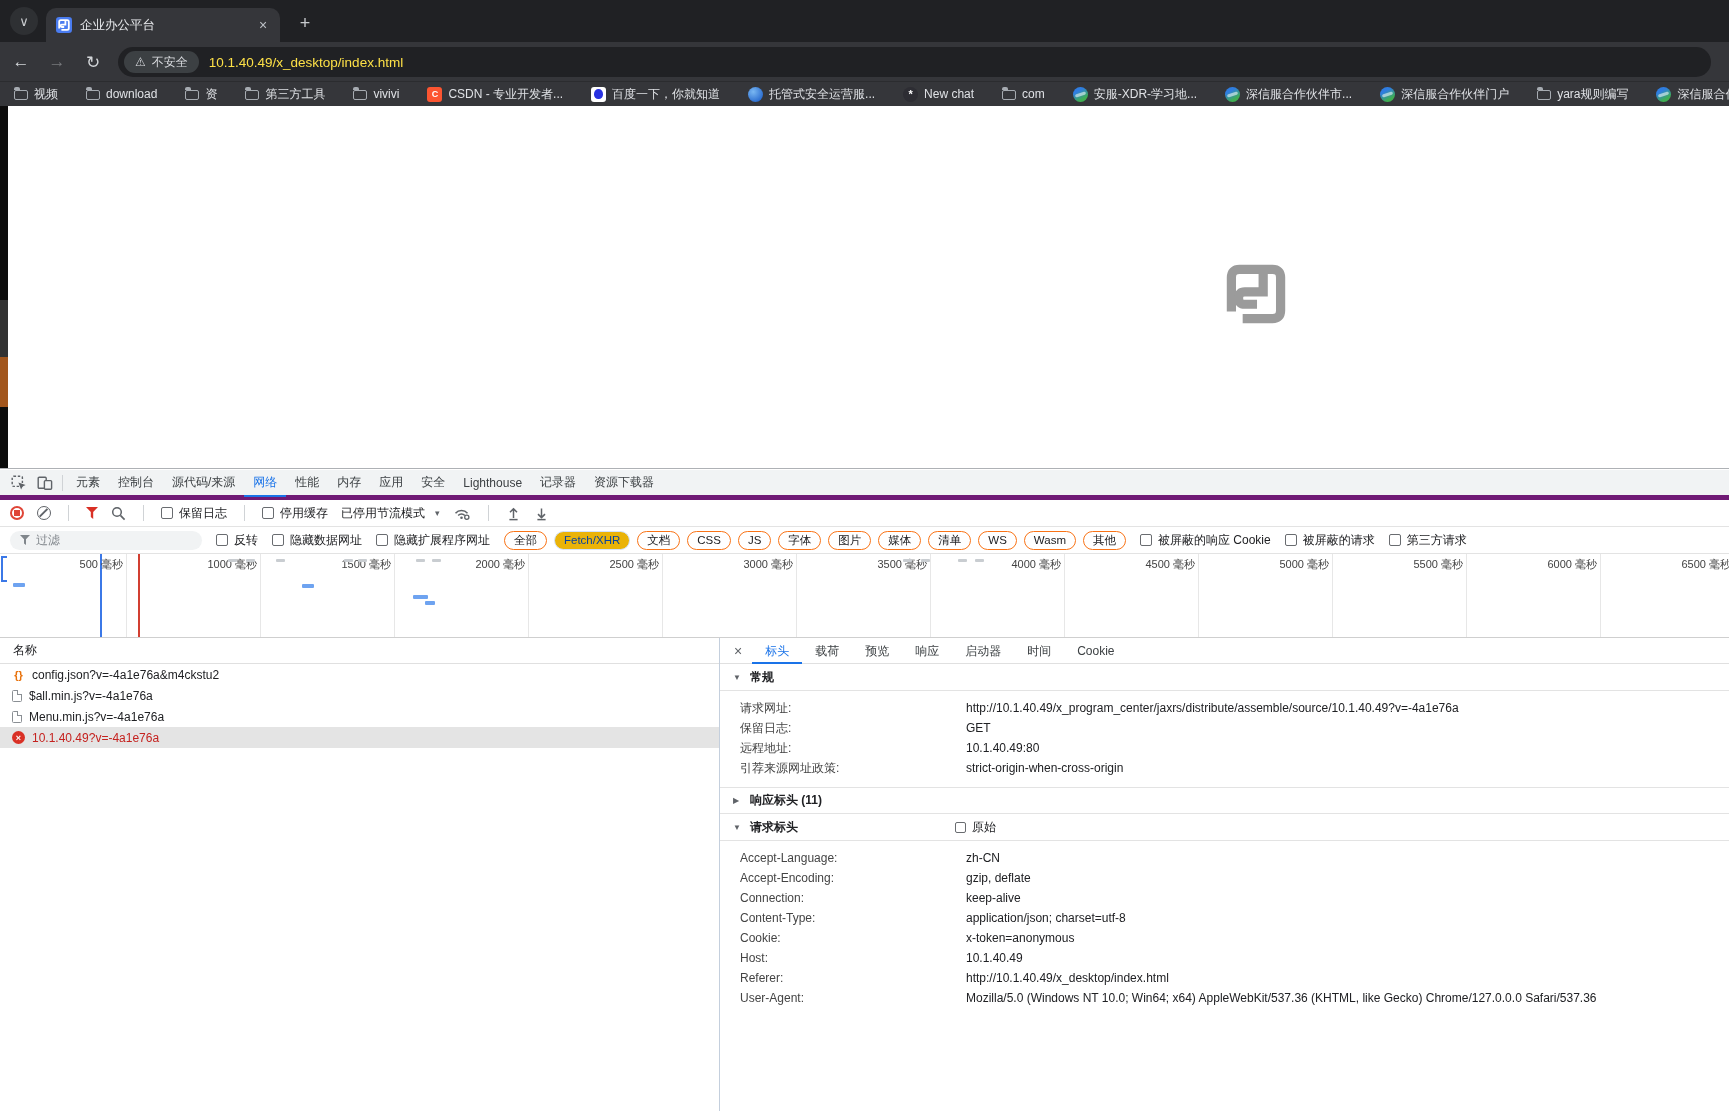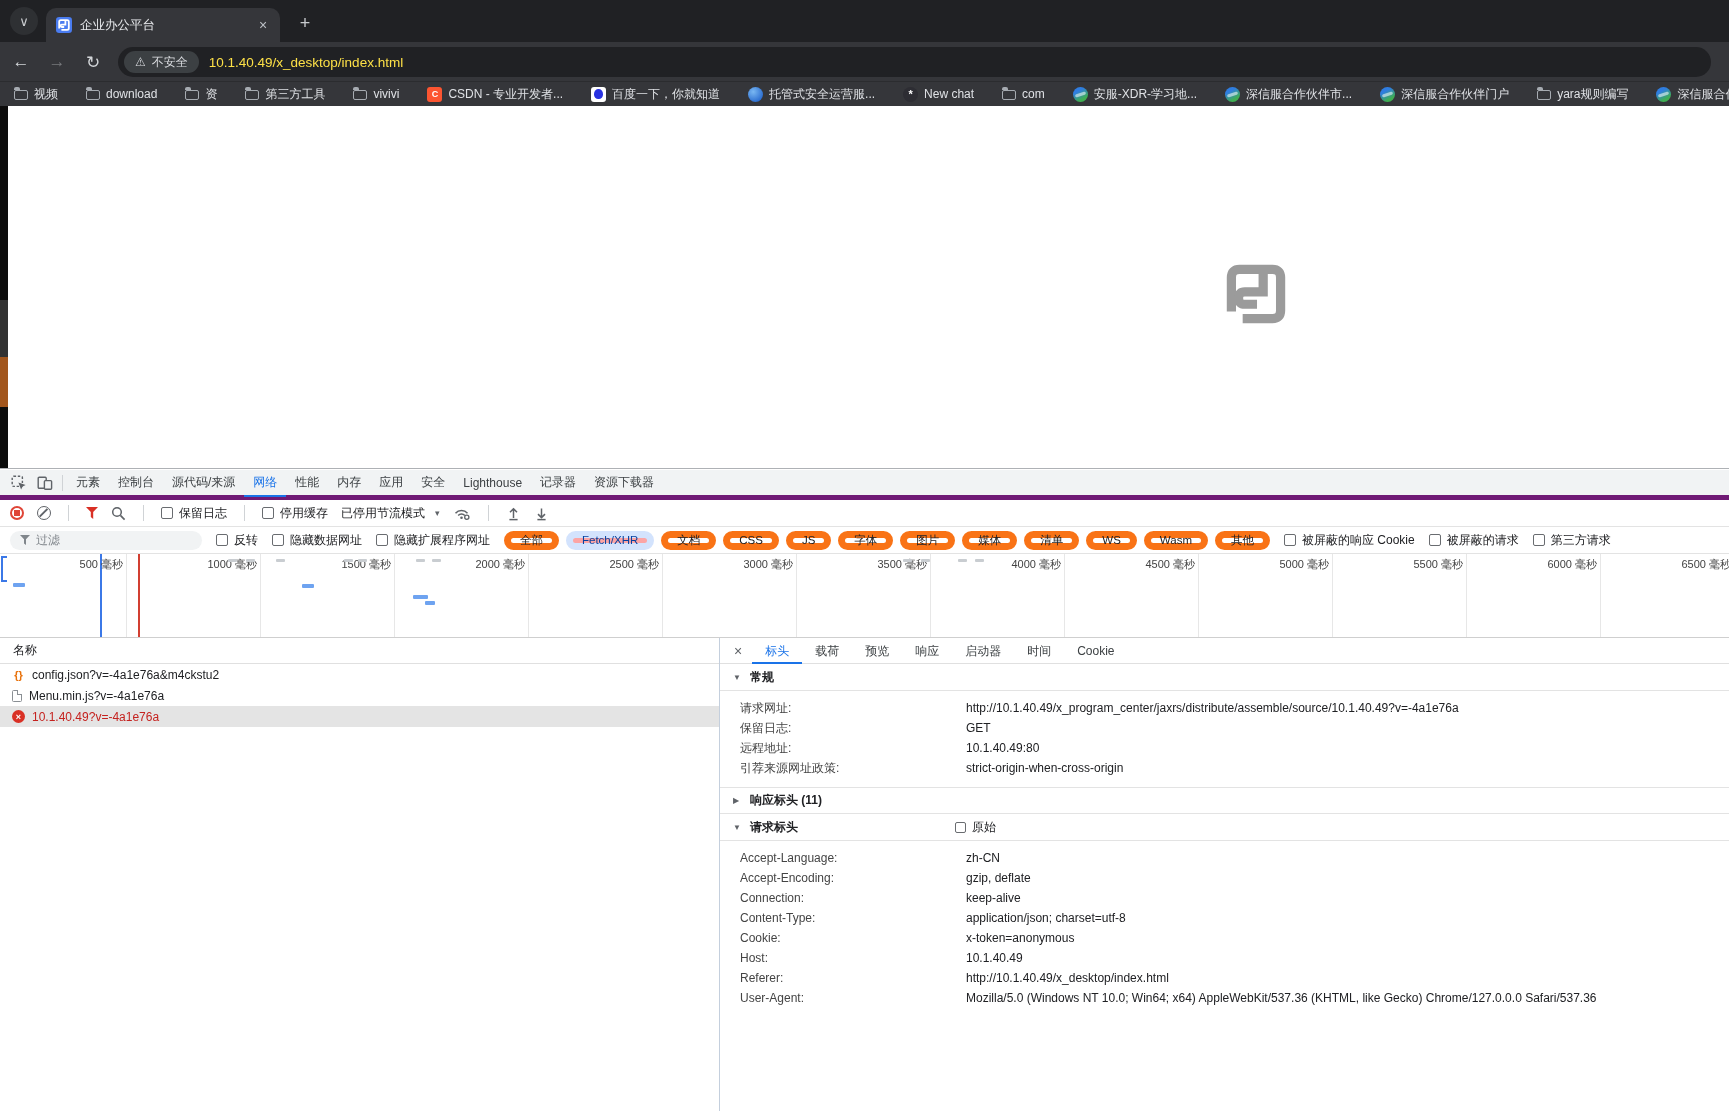--- a/index.html
+++ b/index.html
@@ -56,22 +56,22 @@
   .ico-record { width:14px; height:14px; border:2px solid #df4537; border-radius:50%; position:relative; flex:none; }
   .ico-record::after { content:""; position:absolute; left:2px; top:2px; width:6px; height:6px; background:#df4537; }
   .ico-clear { width:14px; height:14px; border:1.6px solid #5f6368; border-radius:50%; position:relative; flex:none; }
   .ico-clear::after { content:""; position:absolute; left:0px; top:5px; width:10.5px; height:1.6px; background:#5f6368; transform:rotate(-45deg); }
   .ico-funnel { width:12px; height:12px; background:#d93025; clip-path:polygon(0 0,100% 0,60% 42%,60% 100%,40% 84%,40% 42%); flex:none; }
   .ico-funnel.gray { width:10px; height:10px; background:#80868b; }
   .chk { width:12px; height:12px; border:1.4px solid #696c70; border-radius:2px; background:#fff; flex:none; }
   .ctrl { display:flex; align-items:center; gap:6px; white-space:nowrap; }
   .caret { font-size:9px; color:#5f6368; margin-left:4px; }
   .filter-pill { width:192px; height:19px; background:#f1f3f4; border-radius:10px; display:flex; align-items:center; gap:6px; padding:0 10px; color:#80868b; }
-  .tpill { height:19px; padding:0 9px; border:7px solid #f97316; border-radius:10px; display:flex; align-items:center; font-size:11.5px; color:#202124; white-space:nowrap; }
-  .tpill.sel { background:#fca5a5; border-color:#d3e3fd; color:#0842a0;text-align:right; }
+  .tpill { height:19px; padding:0 9px; border:1px solid #f97316; border-radius:10px; display:flex; align-items:center; font-size:11.5px; color:#202124; white-space:nowrap; }
+  .tpill.sel { background:#eab308; border-color:#d3e3fd; color:#0842a0;text-align:right; }
   .pillwrap { display:flex; align-items:center; gap:7px; }
 
   .dt-timeline { position:absolute; left:0; top:85px; width:100%; height:84px; border-bottom:1px solid #cfcfcf; overflow:hidden; background:#fff; }
   .tl-grid { position:absolute; top:0; bottom:0; width:1px; background:#e7e7e7; }
   .tl-label { position:absolute; top:3px; width:88px; text-align:right; font-size:11px; color:#424242; }
   .tl-mark { position:absolute; width:9px; height:3px; background:#c9cdd1; border-radius:1px; top:5px; }
   .tl-blue { position:absolute; height:4px; background:#6ea3f0; border-radius:1px; }
   .tl-vline { position:absolute; top:0; bottom:0; width:1.5px; }
   .tl-bracket { position:absolute; left:1px; top:2px; width:6px; height:26px; border:2px solid #3b78e7; border-right:none; }
 
@@ -395,20 +395,24 @@
         <div class="req-head">
             <span>名称</span>
           </div>
         <div id="request-list">
             <div class="req-row">
               <span class="ri-json">{}</span>
               <span>config.json?v=-4a1e76a&amp;m4ckstu2</span>
             </div>
             <div class="req-row">
               <span class="ri-file"></span>
+              <span>$all.min.js?v=-4a1e76a</span>
+            </div>
+            <div class="req-row">
+              <span class="ri-file"></span>
               <span>Menu.min.js?v=-4a1e76a</span>
             </div>
             <div class="req-row sel">
               <span class="ri-err">×</span>
               <span>10.1.40.49?v=-4a1e76a</span>
             </div>
           </div>
       </div>
       <div class="pane-div"></div>
       <div class="det-pane">

